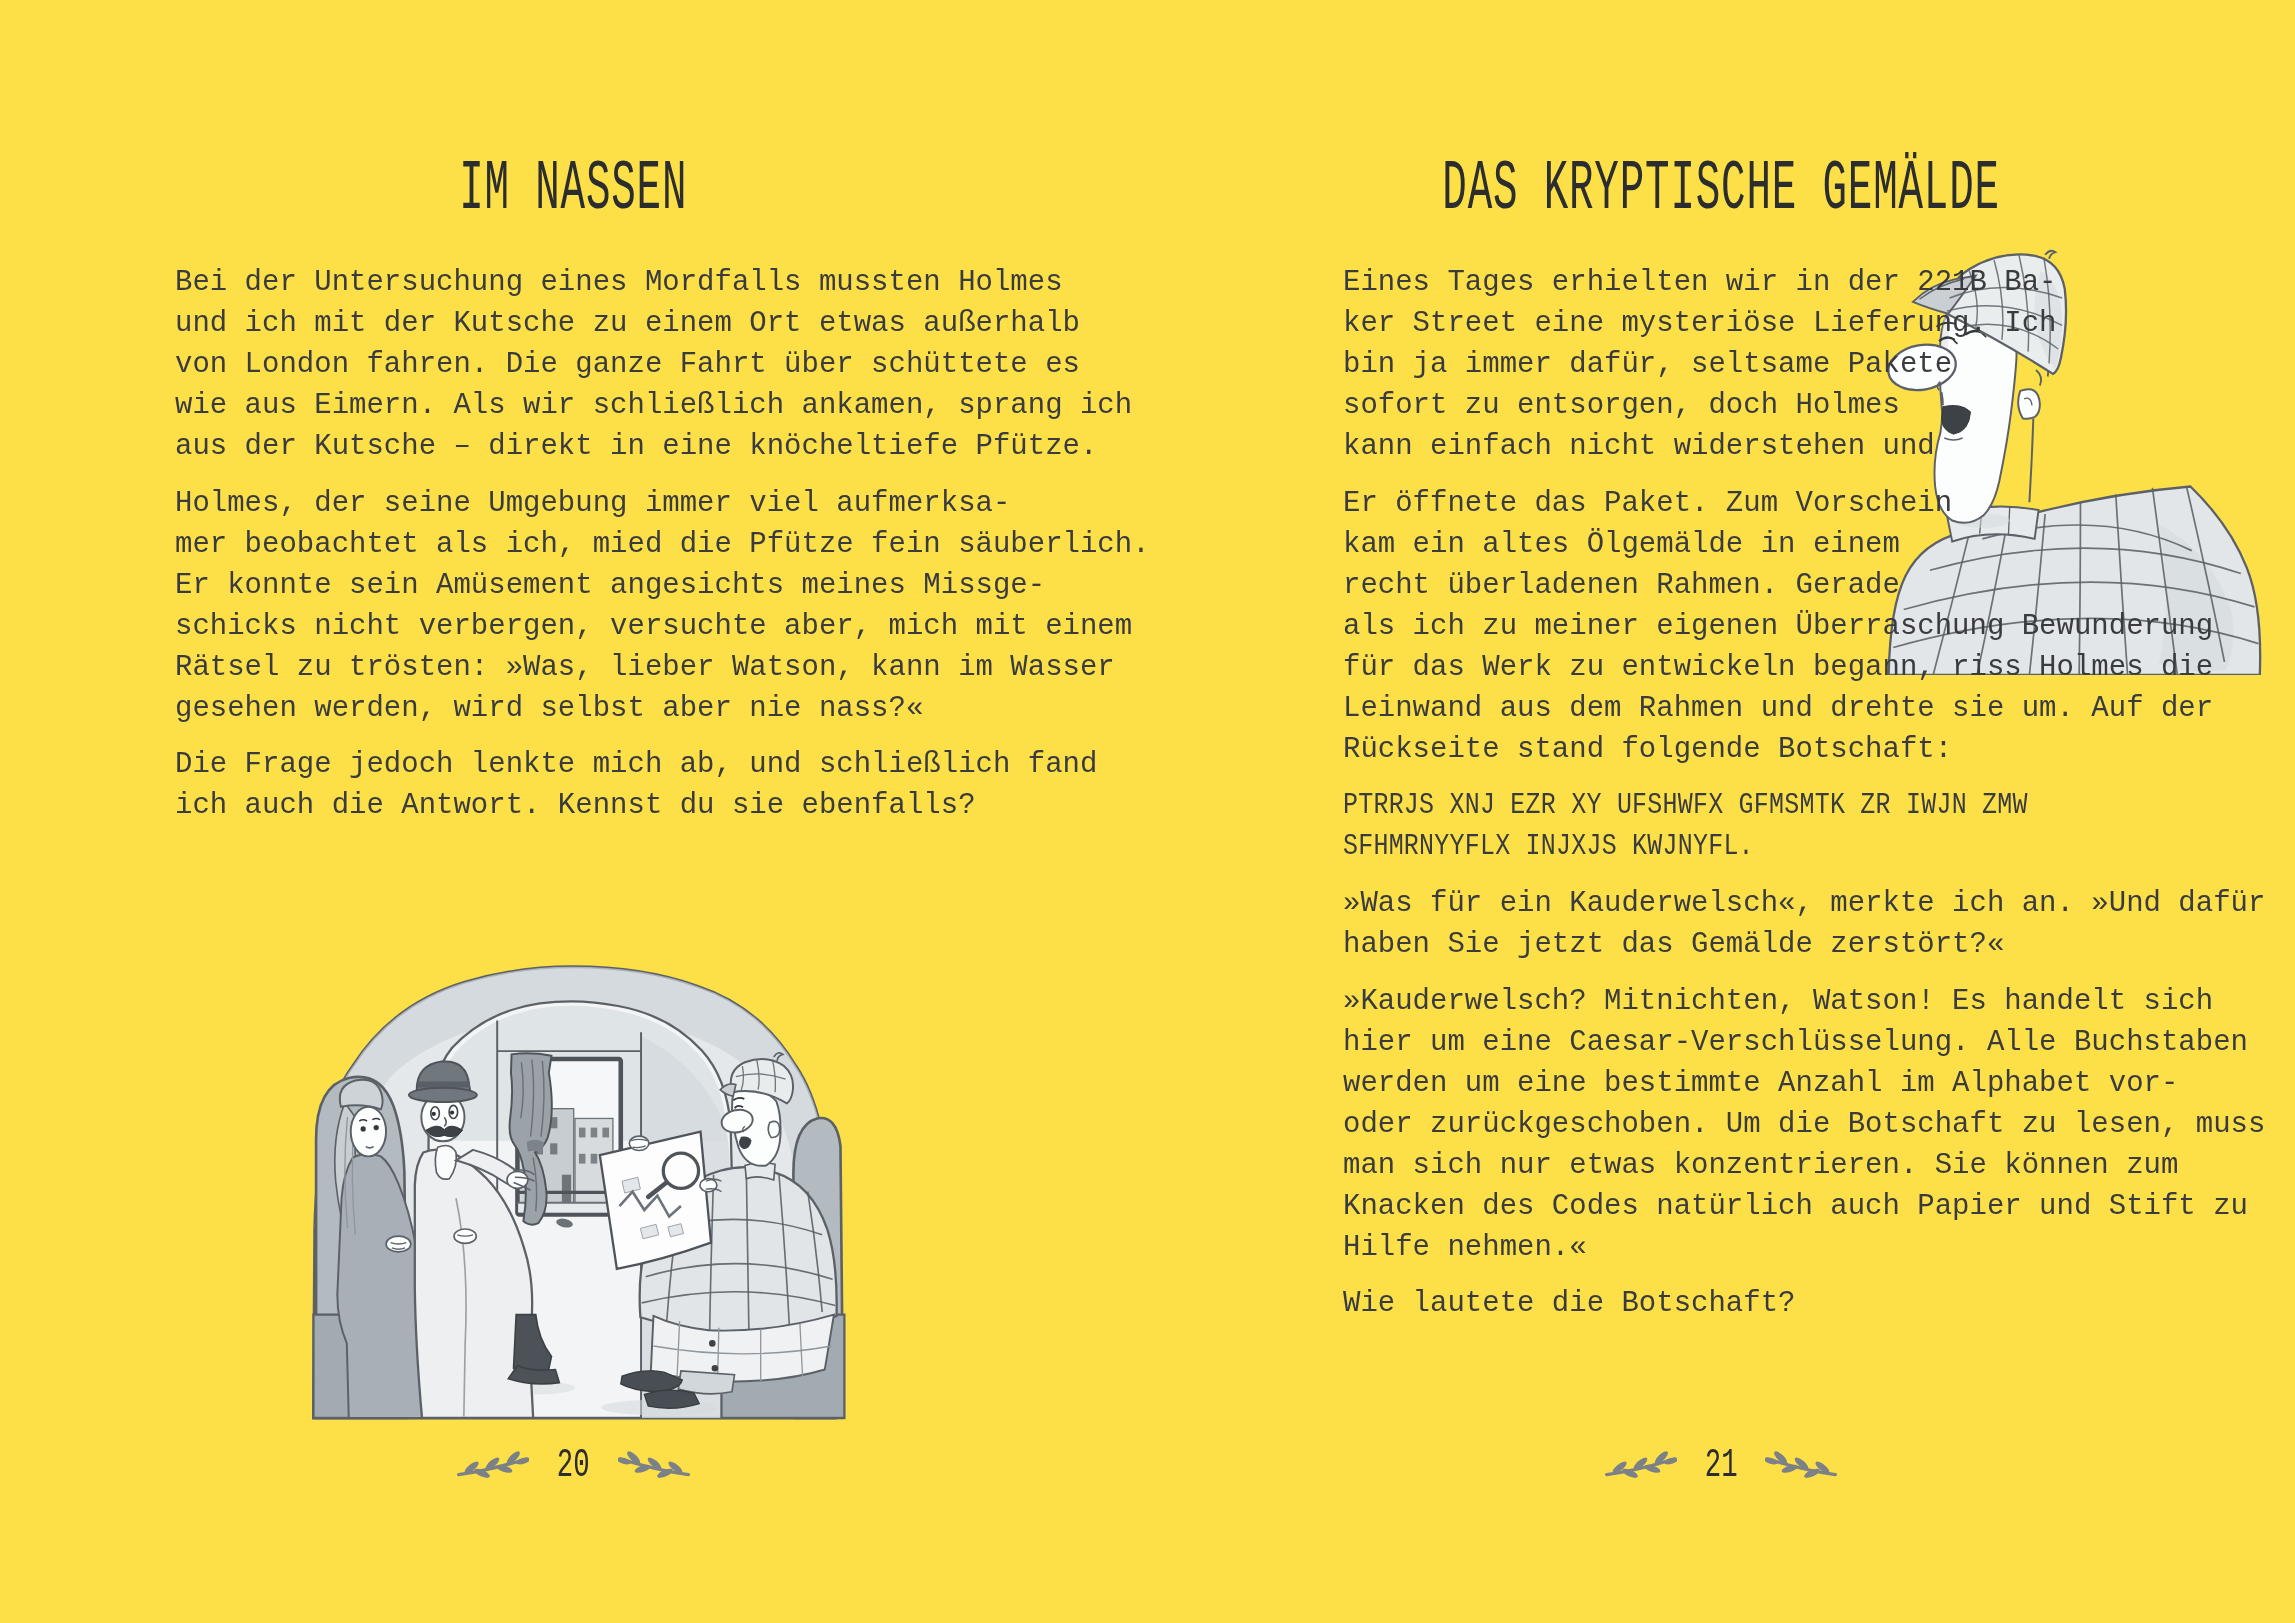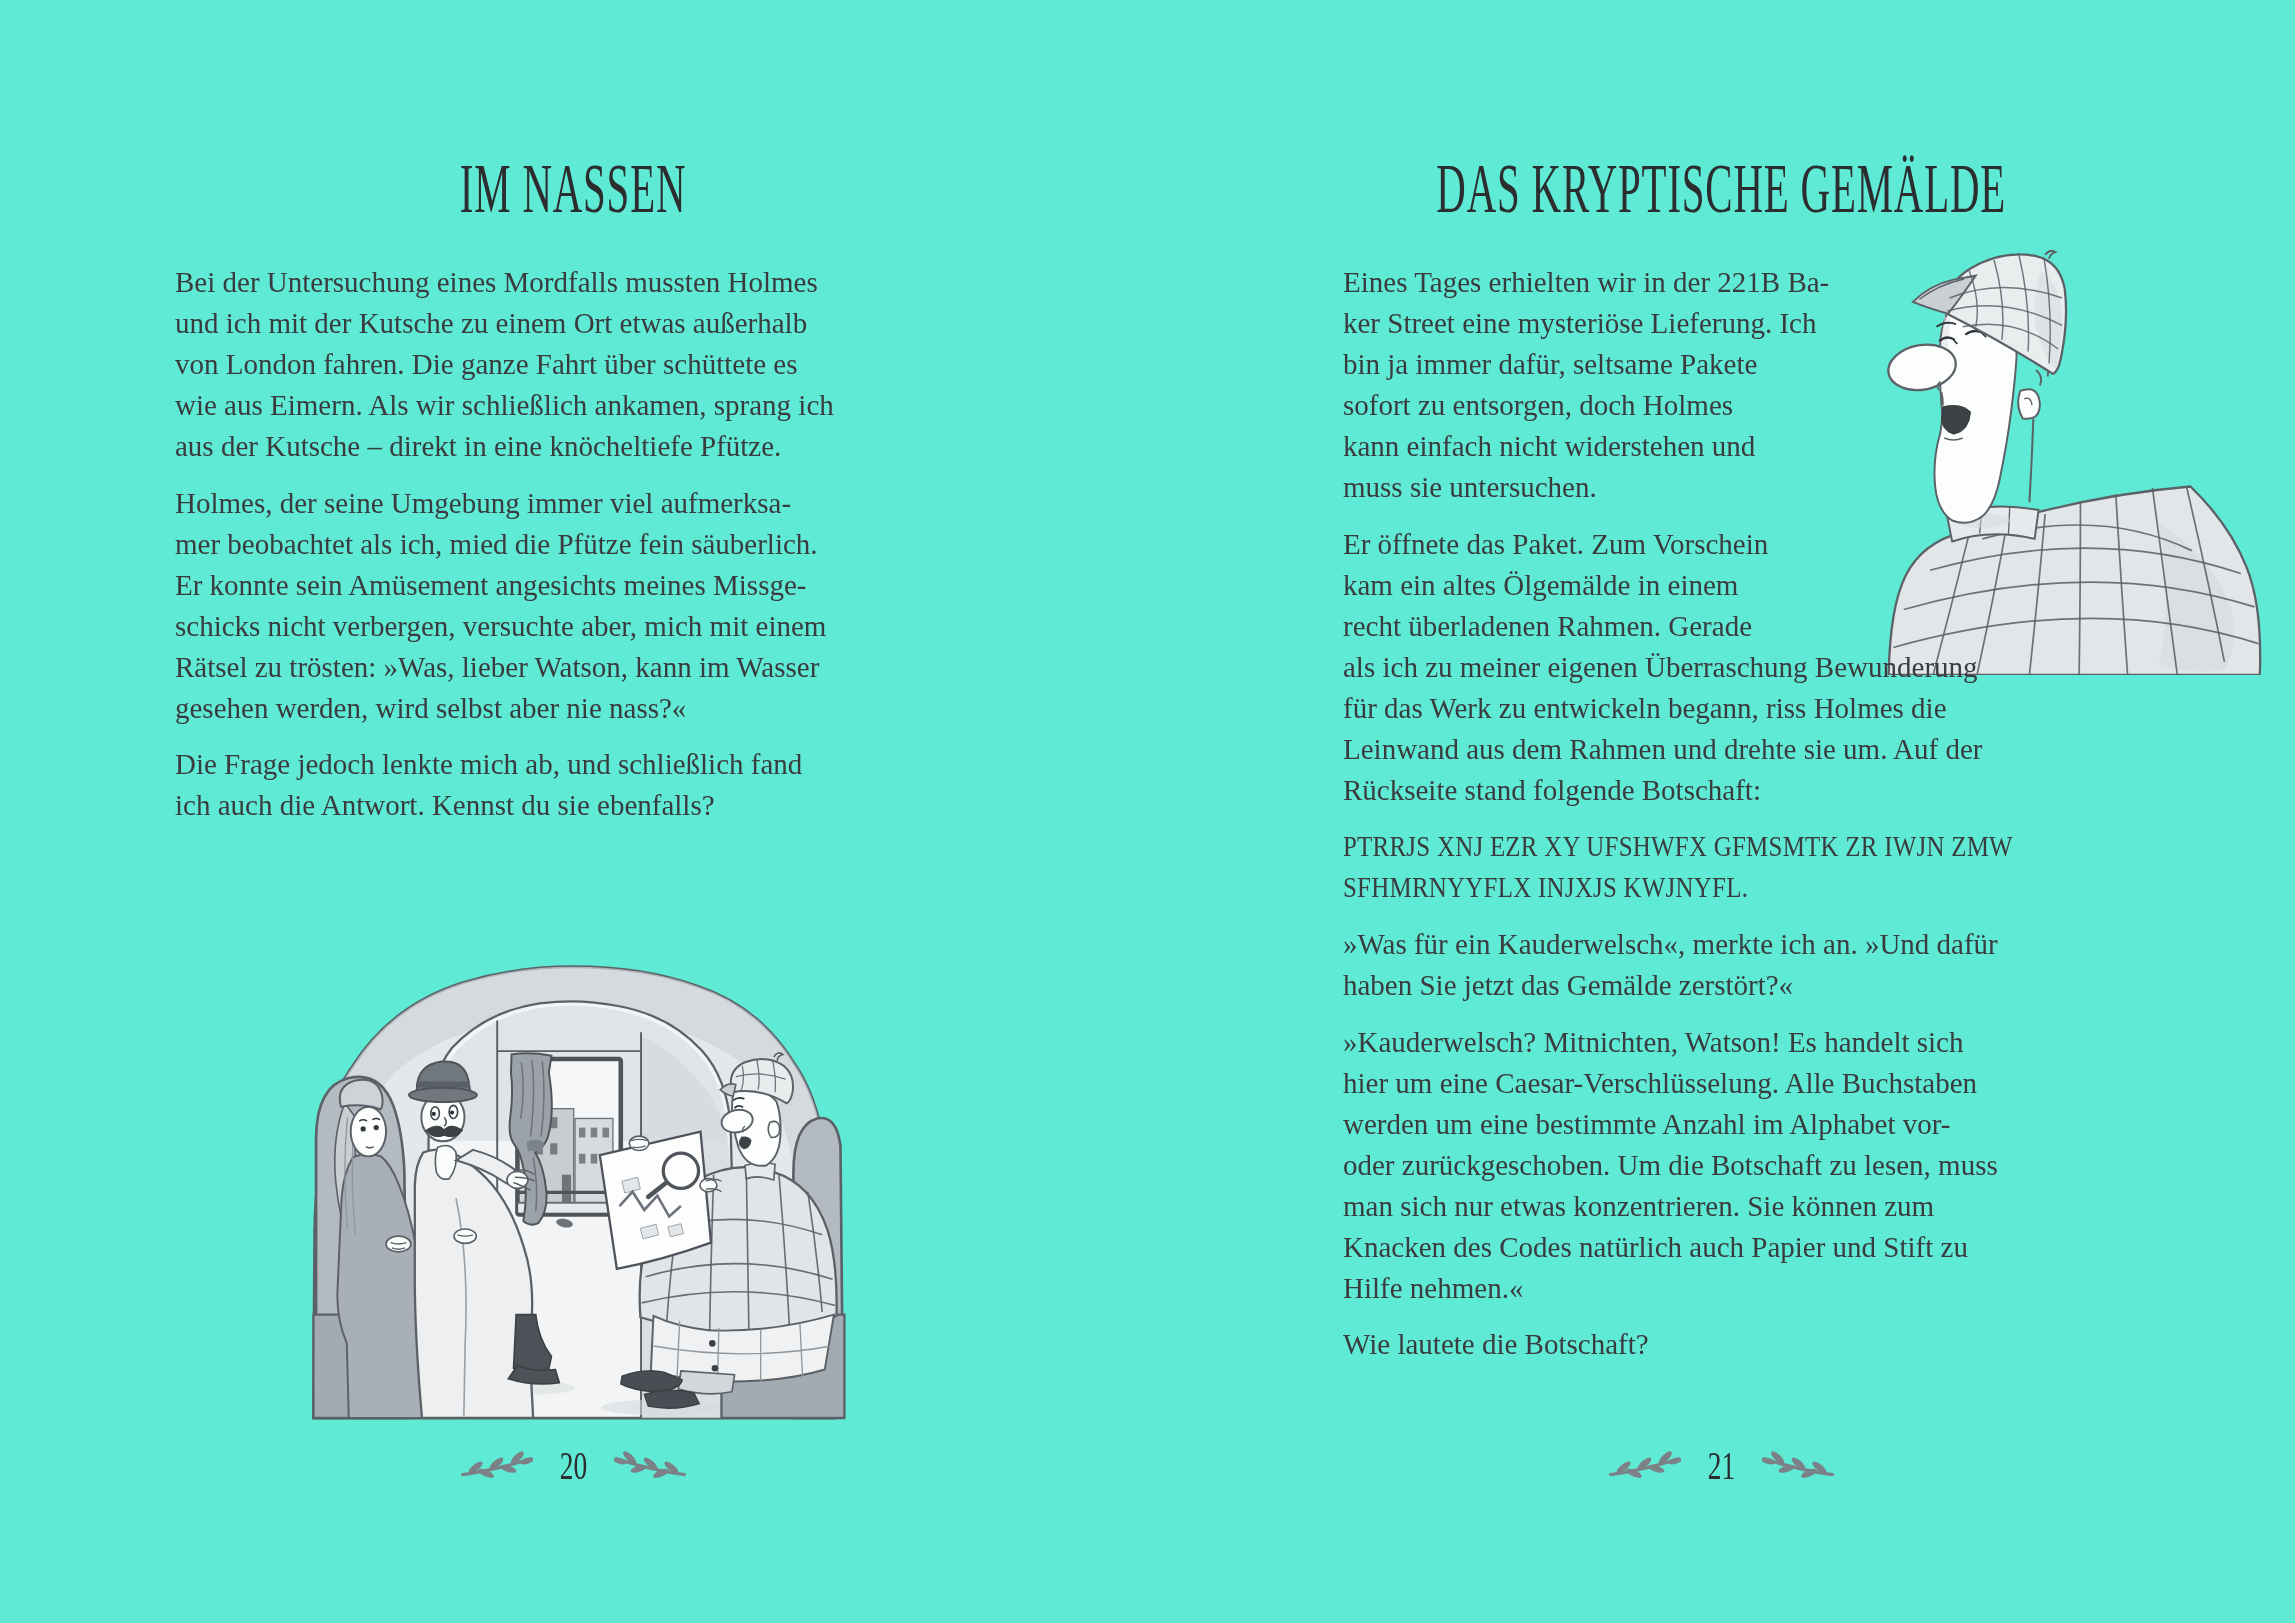--- a/index.html
+++ b/index.html
@@ -1,17 +1,17 @@
 <!DOCTYPE html>
 <html style="font-size:10.5px"><head>
 <meta charset="utf-8">
 <style>
   html,body{margin:0;padding:0;background:#ffffff;}
-  .spread{position:relative;width:2295px;height:1623px;background:#5eead4;overflow:hidden;
-          font-family:Liberation Serif, serif;color:#3a3b3e;}
+  .spread{position:relative;width:2295px;height:1623px;background:#fde047;overflow:hidden;
+          font-family:Liberation Mono, monospace;color:#3a3b3e;}
   .page{position:absolute;top:0;height:1623px;}
   .page.left{left:0;width:1147px;}
   .page.right{left:1147px;width:1148px;}
 
   .title{position:absolute;top:158px;left:0;width:100%;text-align:center;white-space:nowrap;margin:0;font-weight:normal;}
   .display{display:inline-block;font-size:61px;line-height:1;color:#2c2d2f;
            transform:scale(0.67,1.16);letter-spacing:0.02em;}
 
   .body{position:absolute;top:262px;width:818px;}
   .page.left  .body{left:175px;}
@@ -258,21 +258,20 @@
       </svg>
     </figure>
 
     <div class="body">
       <p class="para">
           <span class="tline">Eines Tages erhielten wir in der 221B Ba-</span>
           <span class="tline">ker Street eine mysteriöse Lieferung. Ich</span>
           <span class="tline">bin ja immer dafür, seltsame Pakete</span>
           <span class="tline">sofort zu entsorgen, doch Holmes</span>
           <span class="tline">kann einfach nicht widerstehen und</span>
-          <span class="tline">muss sie untersuchen.</span>
         </p>
       <p class="para">
           <span class="tline">Er öffnete das Paket. Zum Vorschein</span>
           <span class="tline">kam ein altes Ölgemälde in einem</span>
           <span class="tline">recht überladenen Rahmen. Gerade</span>
           <span class="tline">als ich zu meiner eigenen Überraschung Bewunderung</span>
           <span class="tline">für das Werk zu entwickeln begann, riss Holmes die</span>
           <span class="tline">Leinwand aus dem Rahmen und drehte sie um. Auf der</span>
           <span class="tline">Rückseite stand folgende Botschaft:</span>
         </p>

